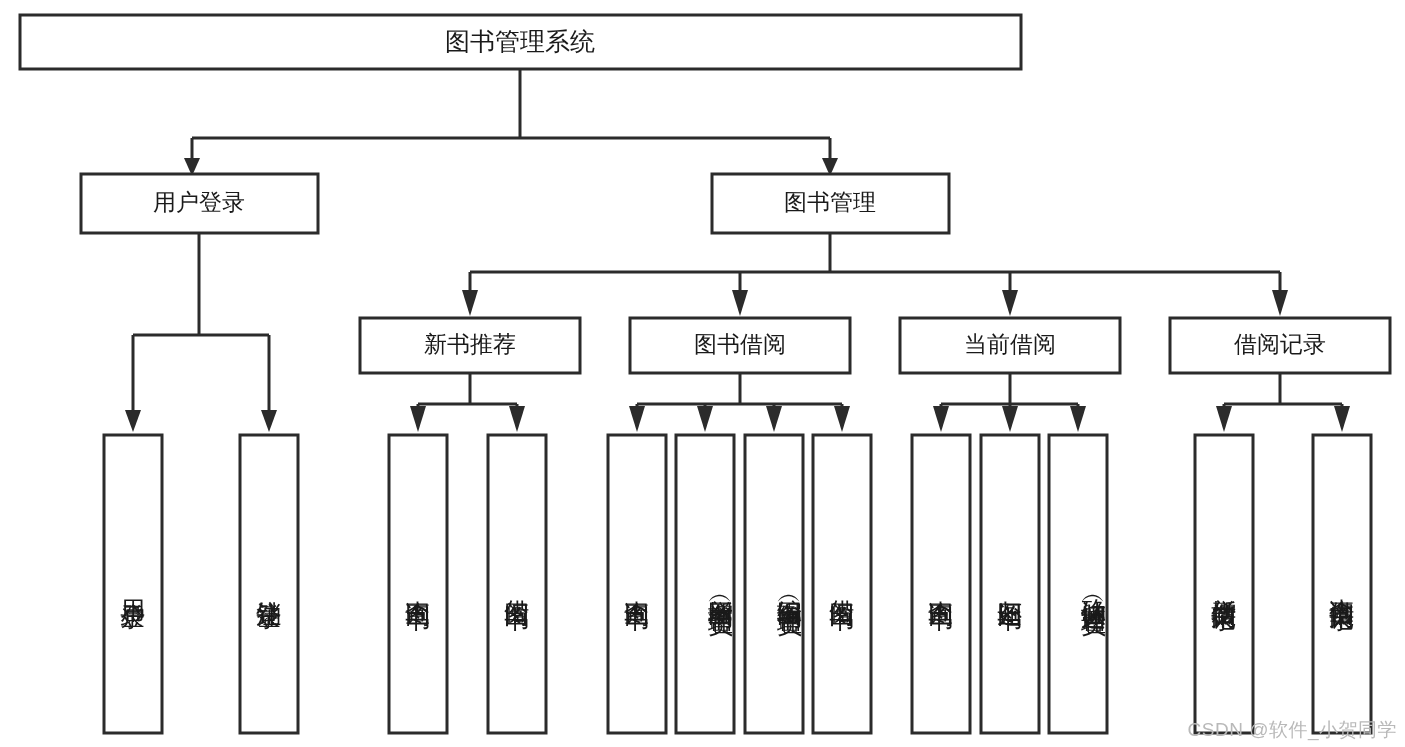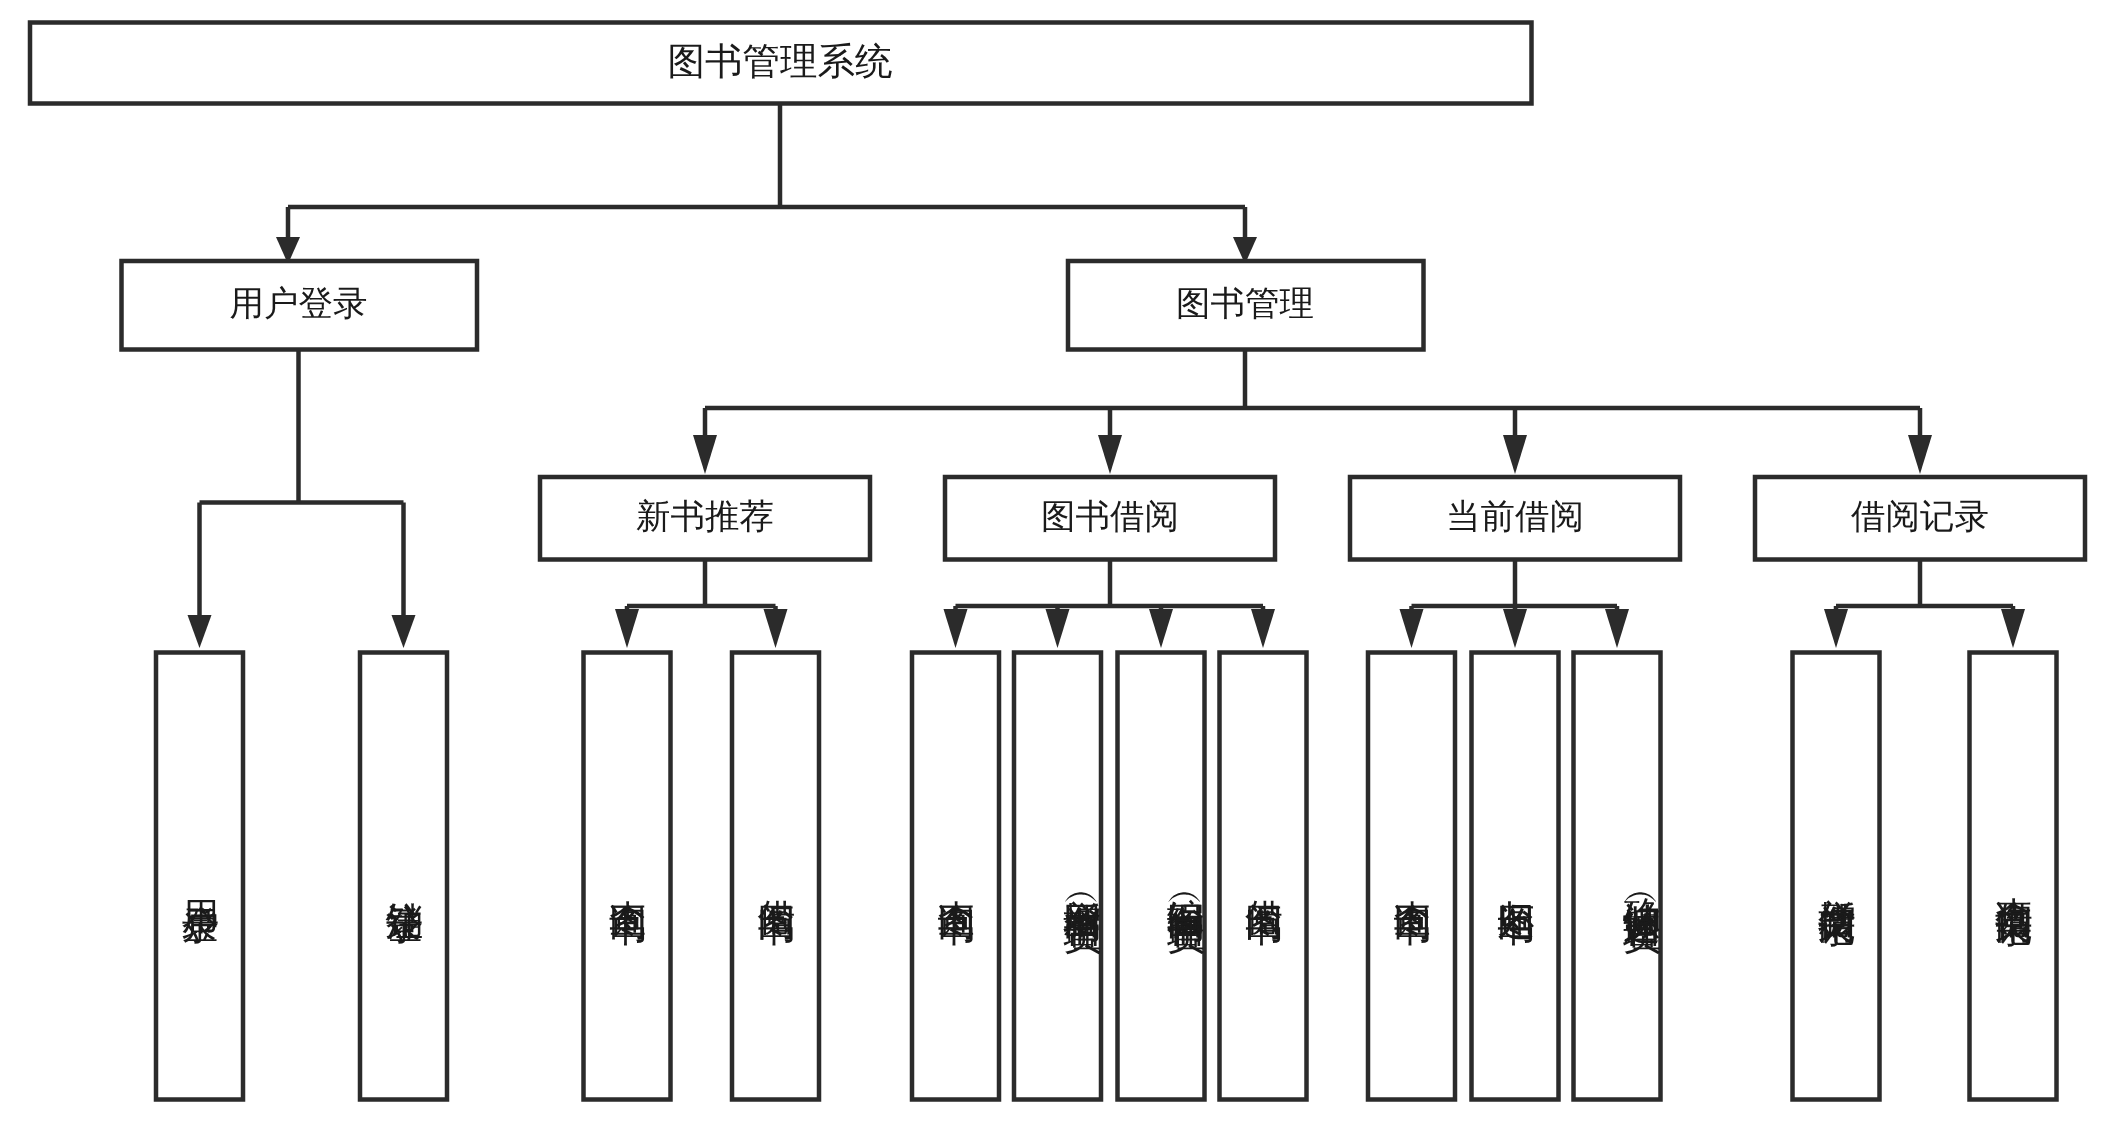--- a/index.html
+++ b/index.html
@@ -208,14 +208,15 @@
   <div class="leaf-label" style="left:745px; top:443px; width:58px; height:290px;">编辑图书（管理员）</div>
   <div class="leaf-label centered" style="left:813px; top:435px; width:58px; height:298px;">借阅图书</div>
 
   <div class="leaf-label centered" style="left:912px; top:435px; width:58px; height:298px;">查询图书</div>
   <div class="leaf-label centered" style="left:981px; top:435px; width:58px; height:298px;">归还图书</div>
   <div class="leaf-label" style="left:1049px; top:443px; width:58px; height:290px;">确认归还（管理员）</div>
 
   <div class="leaf-label centered" style="left:1195px; top:435px; width:58px; height:298px;">新增借阅记录</div>
   <div class="leaf-label centered" style="left:1313px; top:435px; width:58px; height:298px;">查询借阅记录</div>
 
+  <div id="watermark">CSDN @软件_小贺同学</div>
 
 </div>
 
 </body></html>

